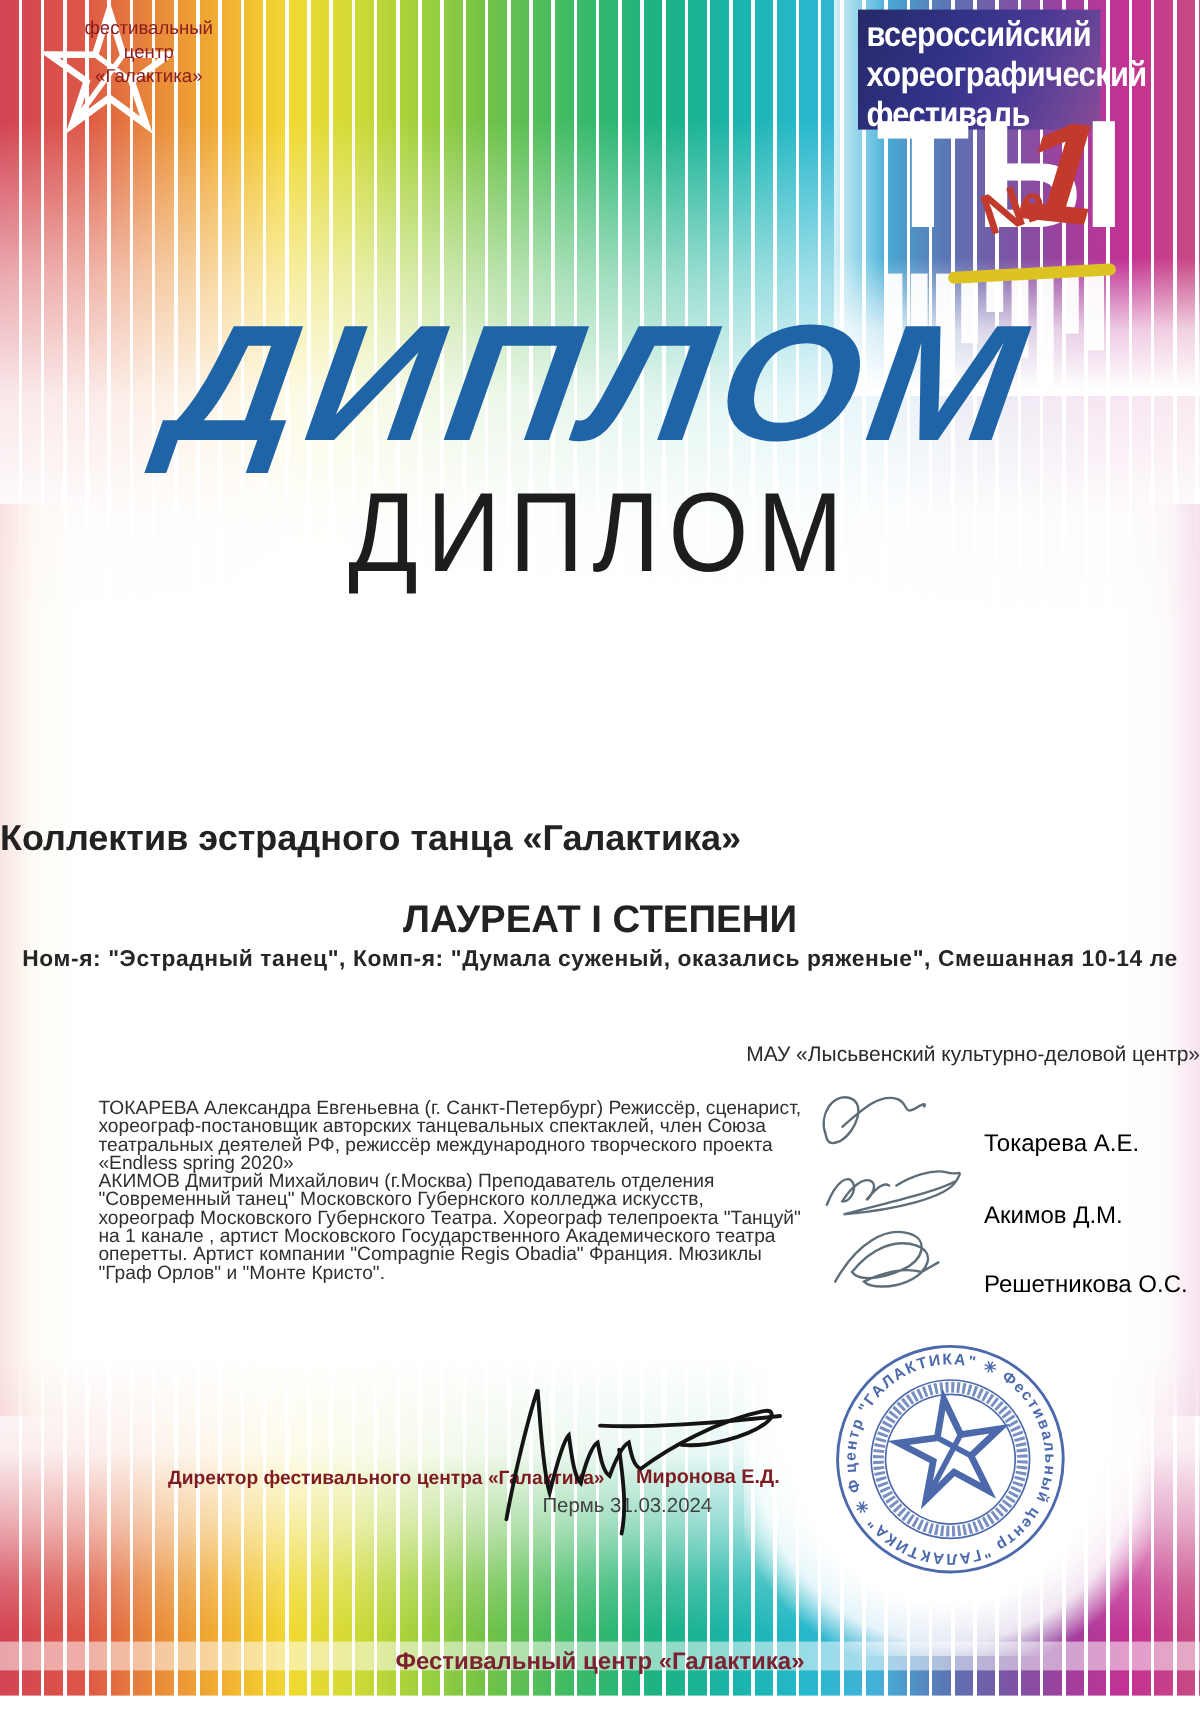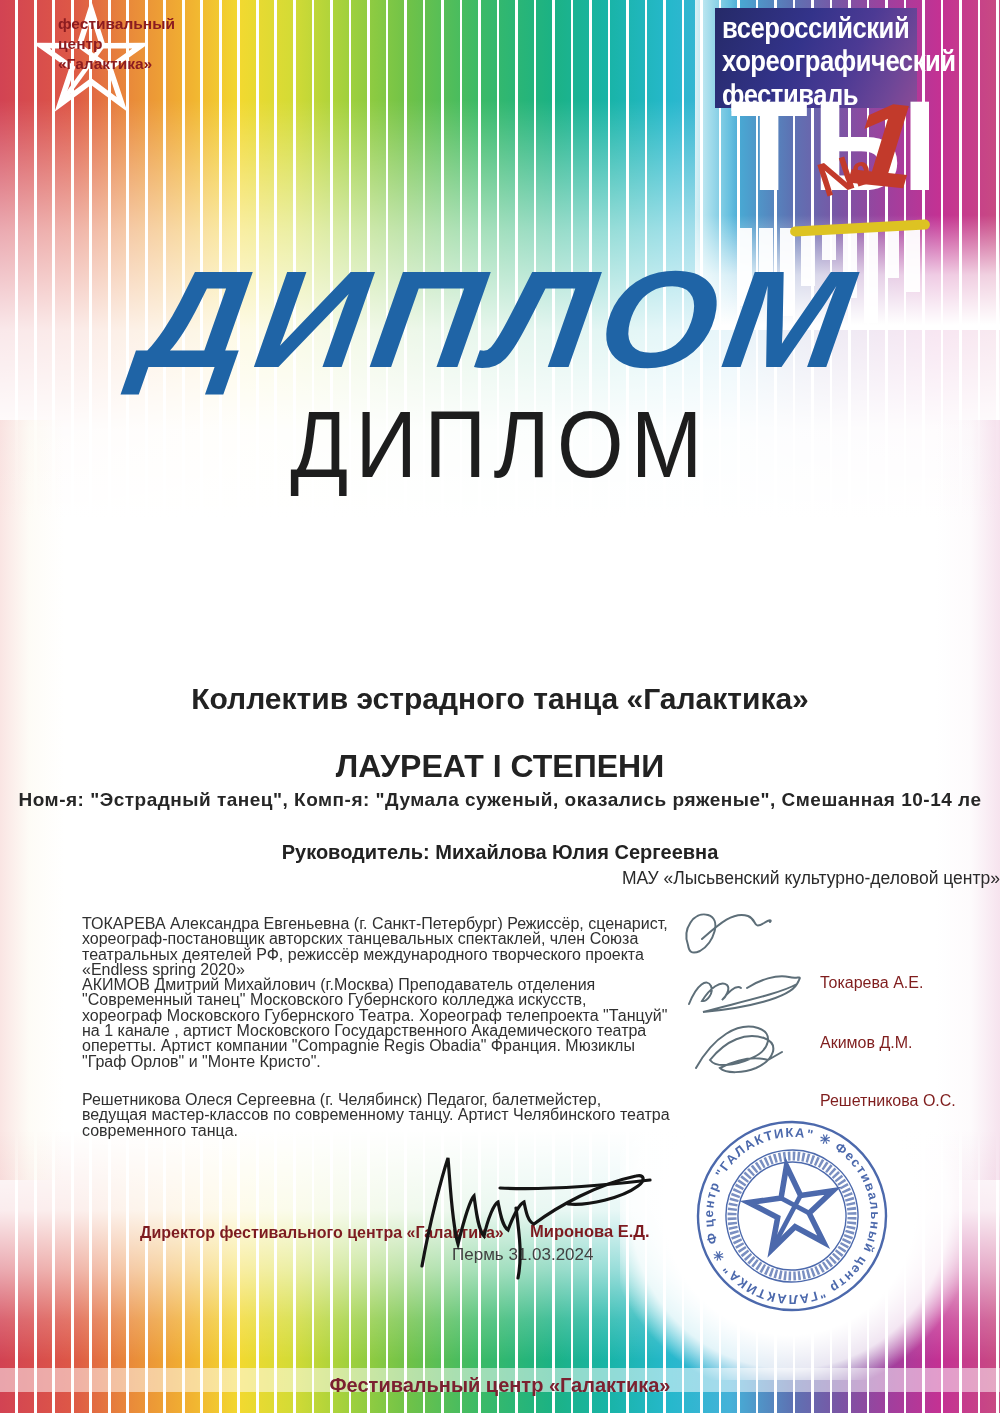--- a/index.html
+++ b/index.html
@@ -50,21 +50,21 @@
     background:
       linear-gradient(90deg, rgba(255,255,255,0.8), rgba(255,255,255,0) 45px),
       linear-gradient(180deg, rgba(255,255,255,0) 0px, rgba(255,255,255,0) 215px, rgba(255,255,255,0.75) 275px, #ffffff 325px);}
   .band-light{position:absolute;left:0;right:0;bottom:35px;height:24px;background:rgba(255,255,255,0.52);z-index:1;}
   .band-bottom-white{position:absolute;left:0;right:0;bottom:0;height:14px;background:#ffffff;z-index:1;}
   .stamp-halo{position:absolute;left:620px;top:1040px;width:340px;height:340px;z-index:1;
     background:radial-gradient(circle, #ffffff 52%, rgba(255,255,255,0.85) 66%, rgba(255,255,255,0) 78%);}
   
   .logo-star{position:absolute;left:36px;top:2px;z-index:2;}
   .logo-text{position:absolute;left:58px;top:14px;width:132px;z-index:2;
-    text-align:left;font-weight:bold;font-size:15.5px;line-height:20px;color:#8c1c20;}
+    text-align:center;font-weight:normal;font-size:15.5px;line-height:20px;color:#8c1c20;}
   
   .festival-box{position:absolute;left:715px;top:8px;width:202px;height:100px;z-index:2;
     background:linear-gradient(115deg,#252a68 0%,#33338a 40%,#4c3a94 65%,#6d4697 85%,#8c4b97 100%);}
   .festival-title{position:absolute;left:722px;top:12px;z-index:3;color:#ffffff;font-weight:bold;
     font-size:27px;line-height:31px;letter-spacing:-0.5px;transform:scale(0.95,1.08);transform-origin:left top;white-space:nowrap;}
   .festival-mark{position:absolute;left:730px;top:82px;z-index:2;color:#ffffff;font-weight:bold;
     font-size:128px;line-height:1;letter-spacing:4px;}
   .skyline{position:absolute;top:228px;z-index:2;background:rgba(255,255,255,0.95);width:14px;}
   .numero-sign{position:absolute;left:818px;top:146px;z-index:3;color:#c23a2b;font-weight:bold;
     font-size:48px;transform:rotate(-18deg);}
@@ -72,39 +72,39 @@
     font-size:120px;line-height:1;transform:rotate(6deg);}
   .numero-underline{position:absolute;left:790px;top:223px;width:140px;height:10px;z-index:3;
     background:#ddc322;border-radius:6px;transform:rotate(-3deg);}
   
   .title-blue{position:absolute;left:0;right:0;top:244px;z-index:3;text-align:center;
     color:#1f64a6;font-weight:bold;font-style:italic;font-size:150px;line-height:150px;letter-spacing:8px;
     transform:skewX(-8deg) scaleY(0.92);}
   .title-black{position:absolute;left:0;right:0;top:396px;z-index:3;text-align:center;
     color:#1d1d1d;font-weight:400;font-size:92px;line-height:96px;letter-spacing:8px;transform:scale(0.93,1.02);}
   
-  .collective{position:absolute;left:0;right:0;top:682px;z-index:3;text-align:center;
+  .collective{position:absolute;left:0;right:0;top:682px;z-index:3;text-align:left;
     font-size:30px;font-weight:600;color:#222;}
   .award{position:absolute;left:0;right:0;top:748px;z-index:3;text-align:center;
     font-size:32px;font-weight:600;color:#222;}
   .nomination{position:absolute;left:50%;top:789px;z-index:3;transform:translateX(-50%);
     white-space:nowrap;font-size:19px;font-weight:600;letter-spacing:0.5px;color:#262626;}
   .leader{position:absolute;left:0;right:0;top:841px;z-index:3;text-align:center;
     font-size:20px;font-weight:600;color:#222;}
   .organization{position:absolute;left:0;right:0;top:868px;z-index:3;text-align:right;
     font-size:17.5px;font-weight:500;color:#2a2a2a;}
   
   .jury{position:absolute;left:82px;top:916px;width:588px;z-index:3;
     font-size:16px;line-height:15.3px;color:#303030;}
   .jury p{margin:0;}
   .jury p + p{margin-top:0;}
   .jury p.gap{margin-top:23px;}
   .sig{position:absolute;z-index:3;}
   .sig path{fill:none;stroke:#5d6e78;stroke-width:2;stroke-linecap:round;}
-  .sig-label{position:absolute;left:820px;z-index:3;font-size:16px;color:#7f1d1d;margin-top:32px;}
+  .sig-label{position:absolute;left:820px;z-index:3;font-size:20px;color:#000000;}
   
   .director-title{position:absolute;left:140px;top:1224px;z-index:3;font-size:16px;font-weight:bold;color:#7d1b20;}
   .director-name{position:absolute;left:530px;top:1222px;z-index:3;font-size:16.5px;font-weight:bold;color:#7d1b20;}
   .place-date{position:absolute;left:452px;top:1245px;z-index:3;font-size:17px;color:#414141;}
   .director-sig{position:absolute;left:408px;top:1146px;z-index:4;}
   .director-sig path{fill:none;stroke:#141414;stroke-width:3.2;stroke-linecap:round;}
   .bottom-label{position:absolute;left:0;right:0;top:1374px;z-index:3;text-align:center;
     font-size:20px;font-weight:bold;color:#7b2130;}
   
   .stamp{position:absolute;left:692px;top:1116px;z-index:2;opacity:0.85;transform:rotate(-8deg);}
@@ -153,27 +153,25 @@
   <div class="numero-sign">№</div>
   <div class="numero-one">1</div>
   <div class="numero-underline"></div>
 
   <div class="title-blue">ДИПЛОМ</div>
   <div class="title-black">ДИПЛОМ</div>
 
   <div class="collective">Коллектив эстрадного танца «Галактика»</div>
   <div class="award">ЛАУРЕАТ I СТЕПЕНИ</div>
   <div class="nomination">Ном-я: "Эстрадный танец", Комп-я: "Думала суженый, оказались ряженые", Смешанная 10-14 ле</div>
-  <div class="leader">Руководитель: Михайлова Юлия Сергеевна</div>
   <div class="organization">МАУ «Лысьвенский культурно-деловой центр»</div>
 
   <div class="jury">
     <p>ТОКАРЕВА Александра Евгеньевна (г. Санкт-Петербург) Режиссёр, сценарист, хореограф-постановщик авторских танцевальных спектаклей, член Союза театральных деятелей РФ, режиссёр международного творческого проекта «Endless spring 2020»</p>
     <p>АКИМОВ Дмитрий Михайлович (г.Москва)  Преподаватель отделения "Современный танец" Московского Губернского колледжа искусств, хореограф Московского Губернского Театра. Хореограф телепроекта "Танцуй" на 1 канале , артист Московского Государственного Академического театра оперетты.  Артист компании "Compagnie Regis Obadia" Франция. Мюзиклы "Граф Орлов" и "Монте Кристо".</p>
-    <p class="gap">Решетникова Олеся Сергеевна (г. Челябинск) Педагог, балетмейстер, ведущая мастер-классов по современному танцу. Артист Челябинского театра современного танца.</p>
   </div>
 
   <svg class="sig" style="left:680px;top:903px;" width="95" height="60" viewBox="0 0 95 60">
     <path d="M8,42 C2,26 14,8 28,12 C42,16 34,40 20,48 C11,52 9,48 8,42"></path>
     <path d="M22,36 C40,20 54,8 68,13 C78,17 72,27 84,20 C90,16 92,17 90,19"></path>
   </svg>
   <svg class="sig" style="left:685px;top:960px;" width="130" height="62" viewBox="0 0 130 62">
     <path d="M4,44 C12,24 22,18 26,26 C29,33 22,42 17,41 C25,28 36,20 42,25 C46,29 40,38 37,40 C45,30 52,25 56,28"></path>
     <path d="M62,28 C74,20 92,14 104,17 C114,20 118,13 112,24 C104,38 62,48 18,52 C55,42 94,34 112,24"></path>
   </svg>

